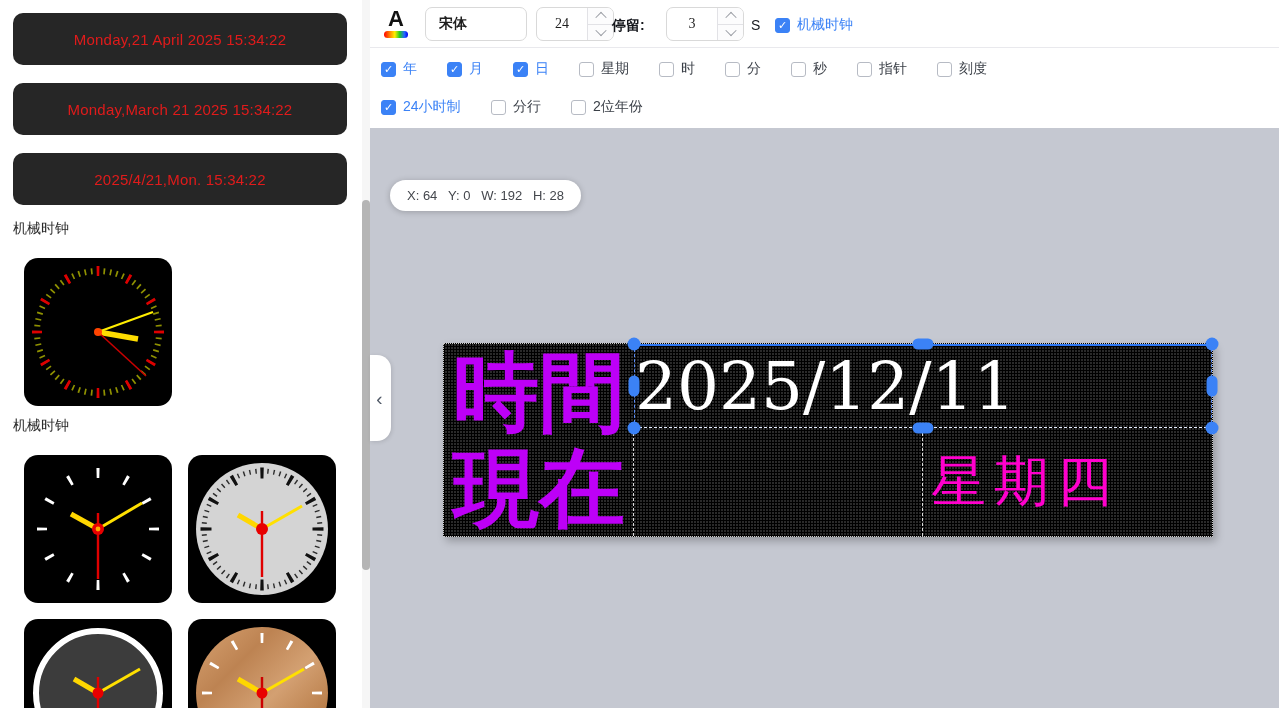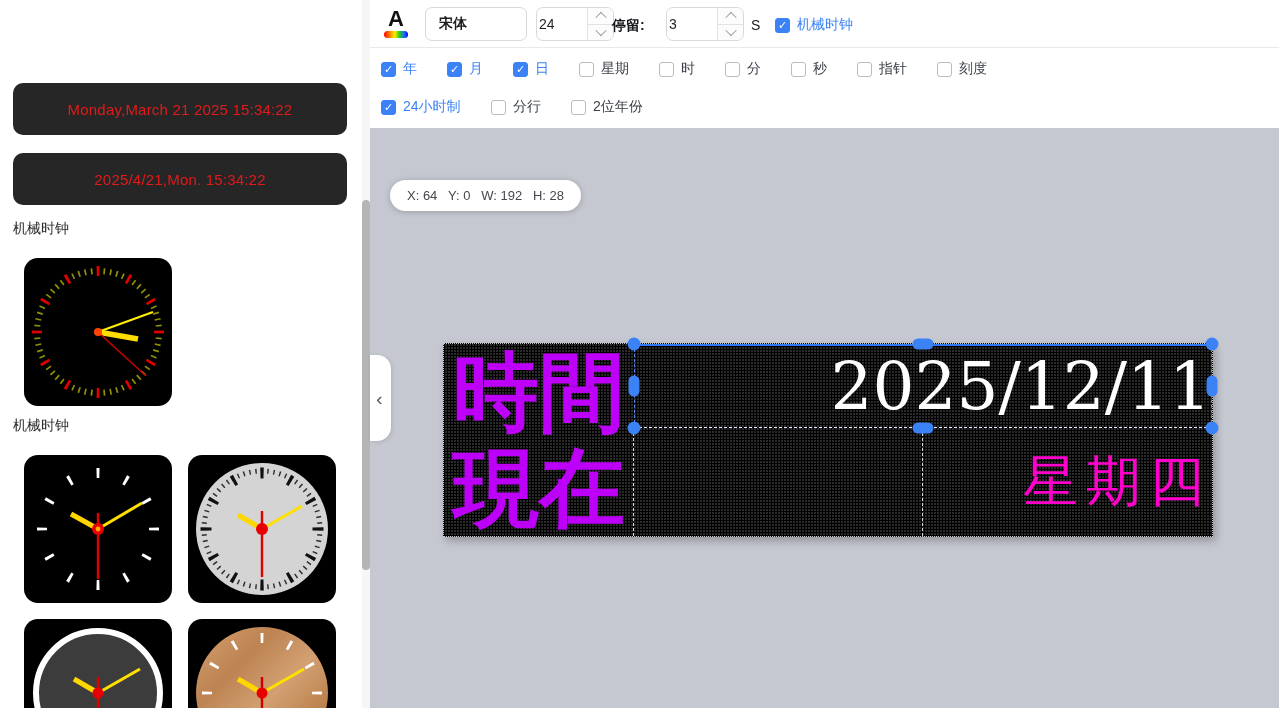--- a/index.html
+++ b/index.html
@@ -40,22 +40,22 @@
     background:linear-gradient(90deg,#ff0000,#ff8800 25%,#ffee00 45%,#22cc22 65%,#2266ff 85%,#0000ee);}
   .tb-input{
     position:absolute;top:7px;height:34px;border:1px solid #d9d9d9;border-radius:7px;
     box-sizing:border-box;background:#fff;font-family:"Liberation Sans",sans-serif;
     font-size:14px;font-weight:600;color:#1f1f1f;
   }
   .font-input{left:55px;width:102px;padding:0 0 0 13px;outline:none;}
   .spinbox{position:absolute;top:7px;width:78px;height:34px;border:1px solid #d9d9d9;border-radius:7px;
     box-sizing:border-box;display:flex;background:#fff;overflow:hidden;}
   .spinbox.size{left:166px}.spinbox.dwell{left:296px}
-  .spin-val{flex:1;border:none;outline:none;width:46px;text-align:left;font-size:14px;color:#1f1f1f;
-    font-family:Liberation Sans, sans-serif;background:transparent;}
+  .spin-val{flex:1;border:none;outline:none;width:46px;text-align:center;font-size:14px;color:#1f1f1f;
+    font-family:Liberation Serif, serif;background:transparent;}
   .spin-btns{width:27px;border-left:1px solid #e2e2e6;display:flex;flex-direction:column;}
   .spin-up,.spin-down{flex:1;display:flex;align-items:center;justify-content:center;cursor:pointer;background:#fcfcfd;}
   .spin-up{border-bottom:1px solid #e2e2e6;}
   .chev{width:7px;height:7px;border-left:1.6px solid #9a9da4;border-top:1.6px solid #9a9da4;}
   .chev.up{transform:rotate(45deg) translate(1px,1px);}
   .chev.down{transform:rotate(225deg) translate(1px,1px);}
   .tb-label{position:absolute;top:17px;font-size:14px;color:#16181d;}
   .tb-label.bold{font-weight:bold;}
   .lbl-dwell{left:242px}.lbl-s{left:381px}
   
@@ -86,21 +86,21 @@
   .led-panel{
     position:absolute;left:73px;top:215px;width:768px;height:192px;
     background-color:#2a2a2a;
     background-image:
       repeating-linear-gradient(0deg,#000 0,#000 1px,transparent 1px,transparent 3px),
       repeating-linear-gradient(90deg,#000 0,#000 1px,transparent 1px,transparent 3px);
     border:1px dotted #c9c9c9;box-sizing:content-box;
     box-shadow:3px 4px 8px rgba(0,0,0,.25);
     font-family:"DejaVu Serif","Liberation Serif",serif;
   }
-  .led-region{position:absolute;display:flex;align-items:center;justify-content:flex-end;cursor:move;}
+  .led-region{position:absolute;display:flex;align-items:center;justify-content:flex-start;cursor:move;}
   .reg-label{left:0;top:0;width:190px;height:192px;flex-direction:column;justify-content:space-around;
     color:#bd00f7;font-size:86px;line-height:90px;font-weight:bold;}
   .reg-label span{display:block;}
   .reg-date{left:190px;top:0;width:578px;height:84px;box-sizing:border-box;
     border-top:2px solid #2f78f3;border-left:1px dashed #5b8df8;border-right:1px dashed #5b8df8;border-bottom:1px dashed #5b8df8;
     color:#ffffff;font-size:66px;}
   .reg-time{left:190px;top:84px;width:289px;height:108px;color:#ffff00;font-size:92px;}
   .reg-week{left:479px;top:84px;width:289px;height:108px;color:#ff00cc;font-size:55px;letter-spacing:8px;padding-left:8px;box-sizing:border-box;}
   .sep{position:absolute;}
   .sep-h{left:190px;top:83px;width:578px;height:0;border-top:1px dashed rgba(255,255,255,.85);}
@@ -109,20 +109,21 @@
   .handle{position:absolute;background:#3b82f6;border-radius:50%;transform:translate(-50%,-50%);cursor:pointer;z-index:5;}
   .handle.dot{width:13px;height:13px;}
   .handle.hpill{width:21px;height:11px;border-radius:6px;}
   .handle.vpill{width:11px;height:21px;border-radius:6px;}
 </style>
 </head>
 <body>
 
 <div class="sidebar">
 
+  <div class="dcard c1">Monday,21 April 2025 15:34:22</div>
   <div class="dcard c2">Monday,March 21 2025 15:34:22</div>
   <div class="dcard c3">2025/4/21,Mon. 15:34:22</div>
 
   <div class="sec-label l1">机械时钟</div>
 
   <div class="clockbox cb1">
     <svg width="148" height="148" viewBox="0 0 148 148">
       <circle cx="74" cy="74" r="61" fill="none" stroke="#8f9100" stroke-width="6" pathLength="360" stroke-dasharray="1.6 4.4" stroke-dashoffset="0.8"></circle>
       <circle cx="74" cy="74" r="61" fill="none" stroke="#dd0000" stroke-width="10" pathLength="360" stroke-dasharray="2.6 27.4" stroke-dashoffset="1.3"></circle>
       <line x1="74" y1="74" x2="129" y2="54" stroke="#ffee00" stroke-width="2.2"></line>

